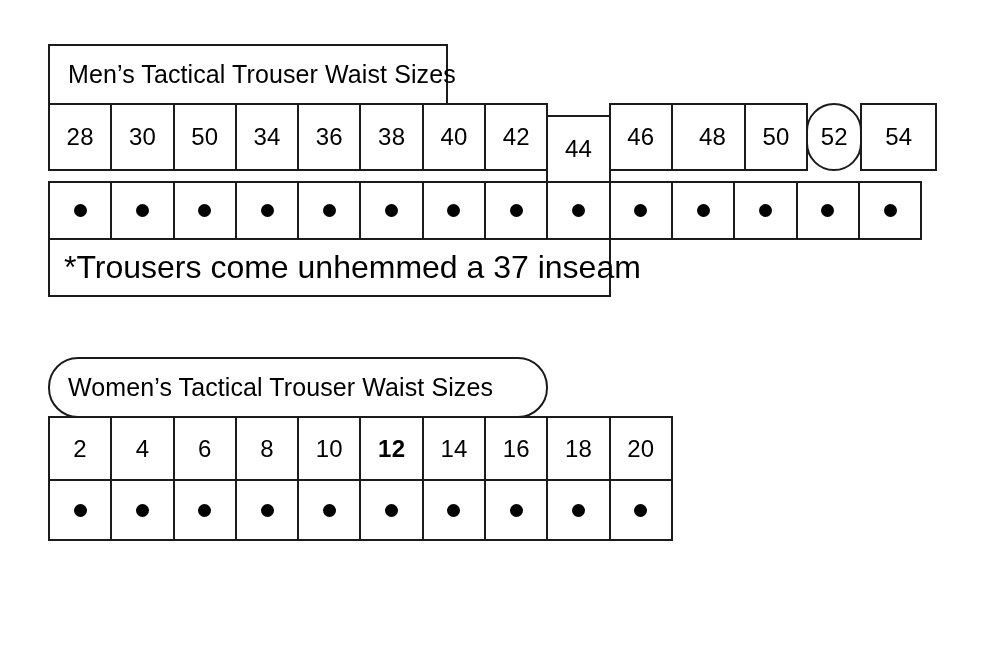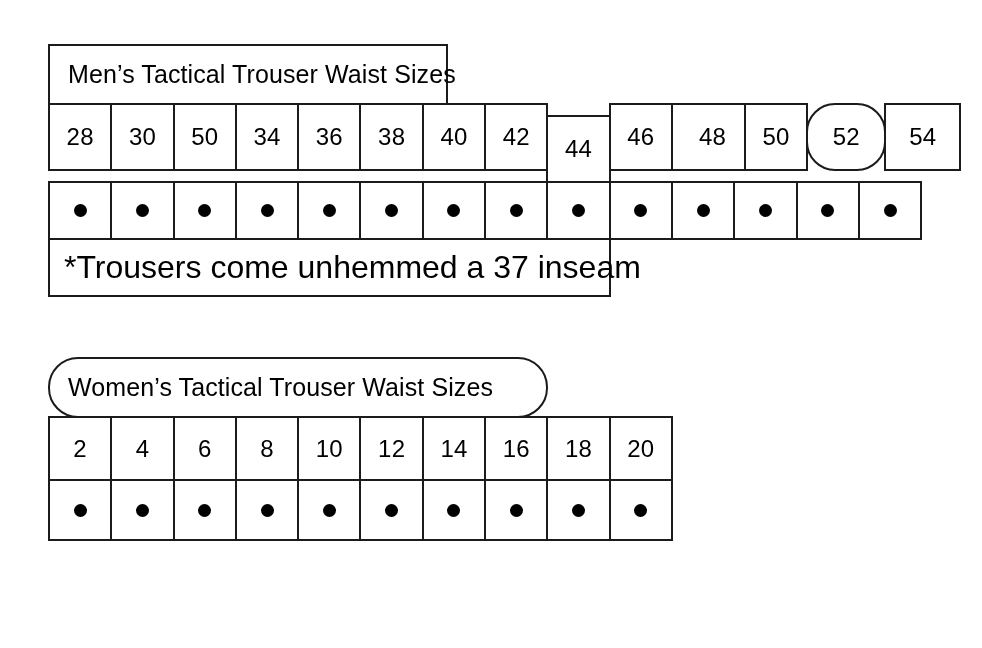--- a/index.html
+++ b/index.html
@@ -108,21 +108,21 @@
       <div class="cell size-cell" style="width: 64.3px;">50</div>
       <div class="cell size-cell" style="width: 64.3px;">34</div>
       <div class="cell size-cell" style="width: 64.3px;">36</div>
       <div class="cell size-cell" style="width: 64.3px;">38</div>
       <div class="cell size-cell" style="width: 64.3px;">40</div>
       <div class="cell size-cell" style="width: 64.3px;">42</div>
       <div class="cell size-cell" style="width: 64.3px; margin-top: 12px;">44</div>
       <div class="cell size-cell" style="width: 64.3px;">46</div>
       <div class="cell size-cell" style="width: 75px; padding-left: 8px;">48</div>
       <div class="cell size-cell" style="width: 64.3px;">50</div>
-      <div class="cell size-cell" style="width: 80px; border-radius: 29px;">52</div>
+      <div class="cell size-cell" style="width: 56px; border-radius: 29px;">52</div>
       <div class="cell size-cell" style="width: 77px;">54</div>
     </div>
 
   <div class="chart-row">
       <div class="cell dot-cell" style="width: 64.3px;">
         <span class="dot"></span>
       </div>
       <div class="cell dot-cell" style="width: 64.3px;">
         <span class="dot"></span>
       </div>
@@ -174,21 +174,21 @@
   <div class="chart-row">
     <div class="cell title-cell" style="width: 500.4px;">Women’s Tactical Trouser Waist Sizes</div>
   </div>
 
   <div class="chart-row">
       <div class="cell size-cell" style="width: 64.3px;">2</div>
       <div class="cell size-cell" style="width: 64.3px;">4</div>
       <div class="cell size-cell" style="width: 64.3px;">6</div>
       <div class="cell size-cell" style="width: 64.3px;">8</div>
       <div class="cell size-cell" style="width: 64.3px;">10</div>
-      <div class="cell size-cell" style="width: 64.3px;">12</div>
+      <div class="cell size-cell" style="width: 64.3px; font-weight: bold;">12</div>
       <div class="cell size-cell" style="width: 64.3px;">14</div>
       <div class="cell size-cell" style="width: 64.3px;">16</div>
       <div class="cell size-cell" style="width: 64.3px;">18</div>
       <div class="cell size-cell" style="width: 64.3px;">20</div>
     </div>
 
   <div class="chart-row">
       <div class="cell dot-cell" style="width: 64.3px;">
         <span class="dot"></span>
       </div>

